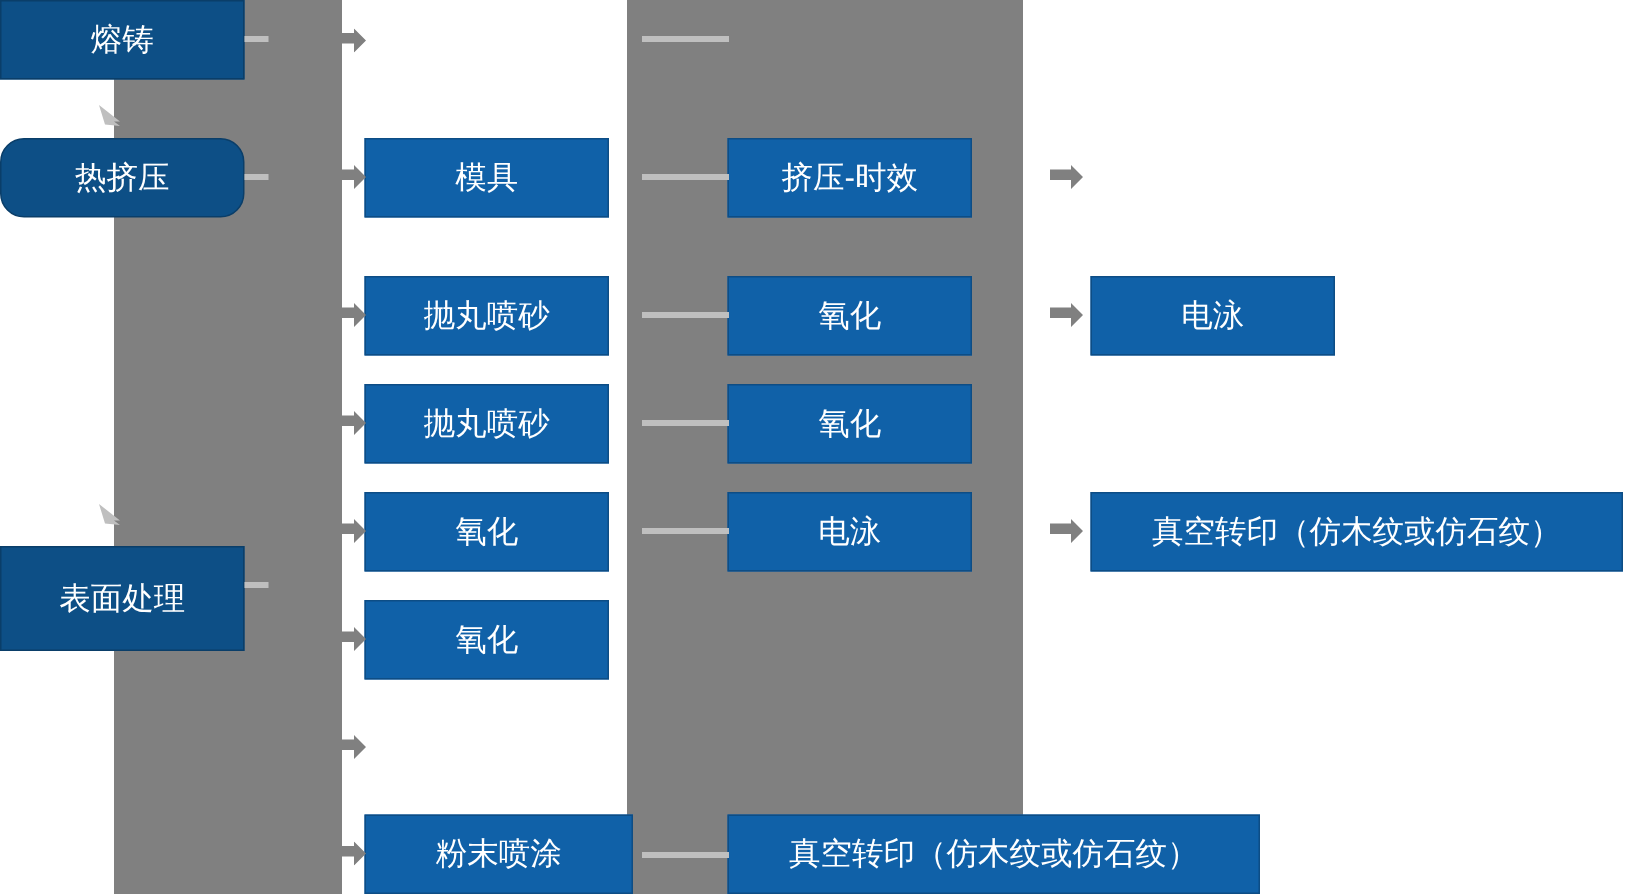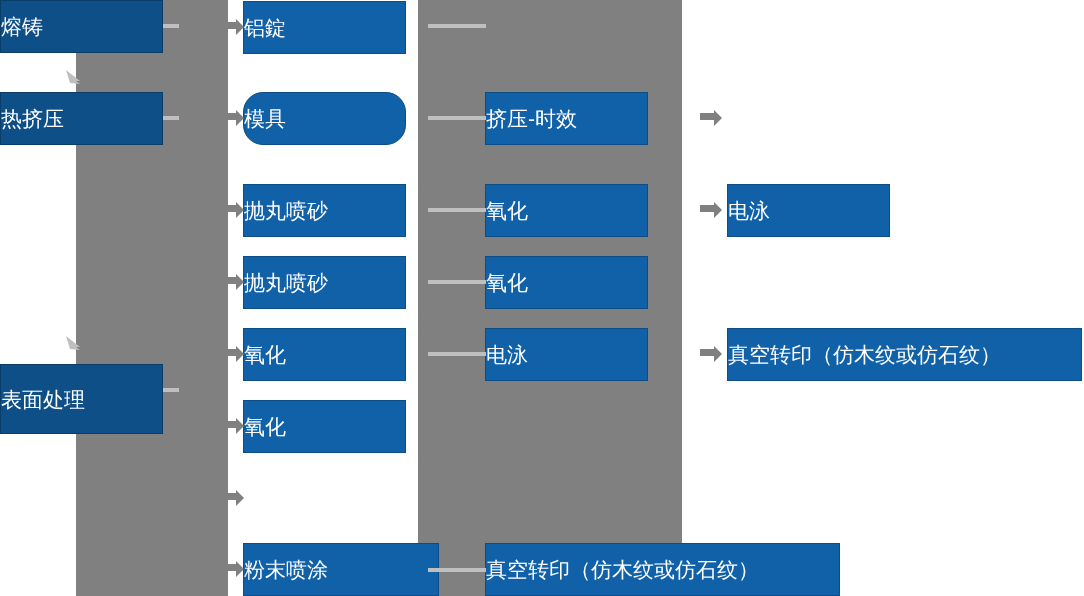--- a/index.html
+++ b/index.html
@@ -23,21 +23,21 @@
   }
   .node {
     position: absolute;
     box-sizing: border-box;
     background: #1061a8;
     border: 1px solid #0d4d85;
     color: #ffffff;
     font-size: 21px;
     display: flex;
     align-items: center;
-    justify-content: flex-start;
+    justify-content: center;
     white-space: nowrap;
     line-height: 1;
   }
   .node.dark {
     background: #0d4f86;
     border-color: #0a3e69;
   }
   .arrow {
     position: absolute;
   }
@@ -54,50 +54,47 @@
 
 <div id="canvas">
 
   <div class="gray-bar" style="left:76px; top:0px; width:152px; height:596px;"></div>
   <div class="gray-bar" style="left:418px; top:0px; width:18px; height:596px;"></div>
   <div class="gray-bar" style="left:436px; top:0px; width:246px; height:596px;"></div>
 
   <div class="node dark" style="left:0px; top:0px; width:163px; height:53px;">
     <span>熔铸</span>
   </div>
-  <div class="node dark" style="left:0px; top:92px; width:163px; height:53px;">
+  <div class="node dark" style="left:0px; top:92px; width:163px; height:53px;border-radius:16px;">
     <span>热挤压</span>
   </div>
   <div class="node dark" style="left:0px; top:364px; width:163px; height:70px;">
     <span>表面处理</span>
   </div>
 
   <div class="connector" style="left:163px; top:24px; width:16px; height:4px;"></div>
   <div class="connector" style="left:163px; top:116px; width:16px; height:4px;"></div>
   <div class="connector" style="left:163px; top:388px; width:16px; height:4px;"></div>
 
-  <div class="node" style="left:243px; top:1px; width:163px; height:53px;">
-    <span>铝錠</span>
-  </div>
-  <div class="node" style="left:243px; top:92px; width:163px; height:53px;border-radius:20px;">
+  <div class="node" style="left:243px; top:92px; width:163px; height:53px;">
     <span>模具</span>
   </div>
   <div class="node" style="left:243px; top:184px; width:163px; height:53px;">
     <span>抛丸喷砂</span>
   </div>
   <div class="node" style="left:243px; top:256px; width:163px; height:53px;">
     <span>抛丸喷砂</span>
   </div>
   <div class="node" style="left:243px; top:328px; width:163px; height:53px;">
     <span>氧化</span>
   </div>
   <div class="node" style="left:243px; top:400px; width:163px; height:53px;">
     <span>氧化</span>
   </div>
-  <div class="node" style="left:243px; top:543px; width:196px; height:53px;">
+  <div class="node" style="left:243px; top:543px; width:179px; height:53px;">
     <span>粉末喷涂</span>
   </div>
 
   <div class="node" style="left:485px; top:92px; width:163px; height:53px;">
     <span>挤压-时效</span>
   </div>
   <div class="node" style="left:485px; top:184px; width:163px; height:53px;">
     <span>氧化</span>
   </div>
   <div class="node" style="left:485px; top:256px; width:163px; height:53px;">

